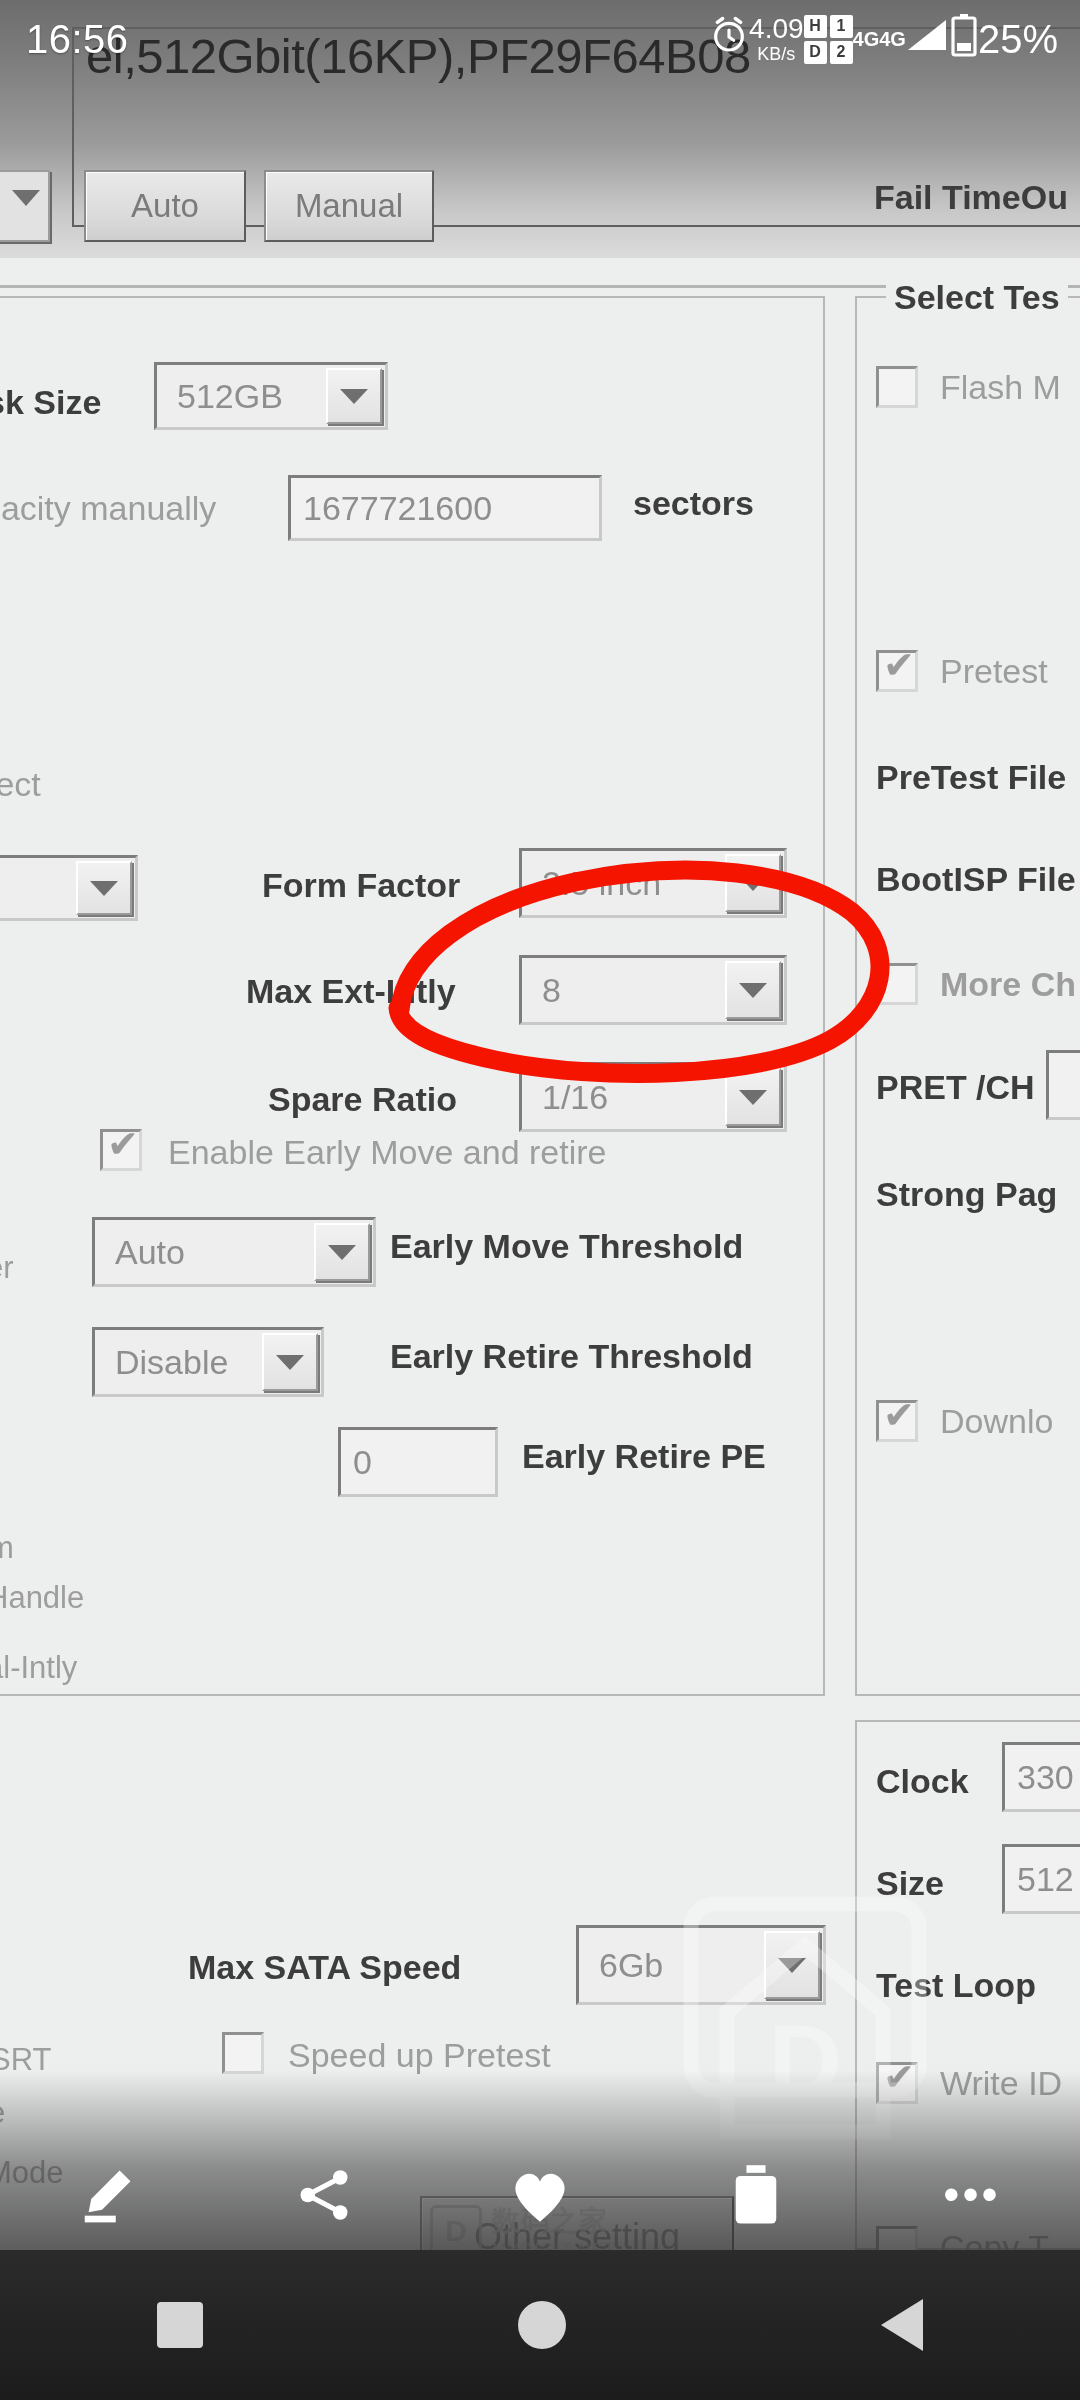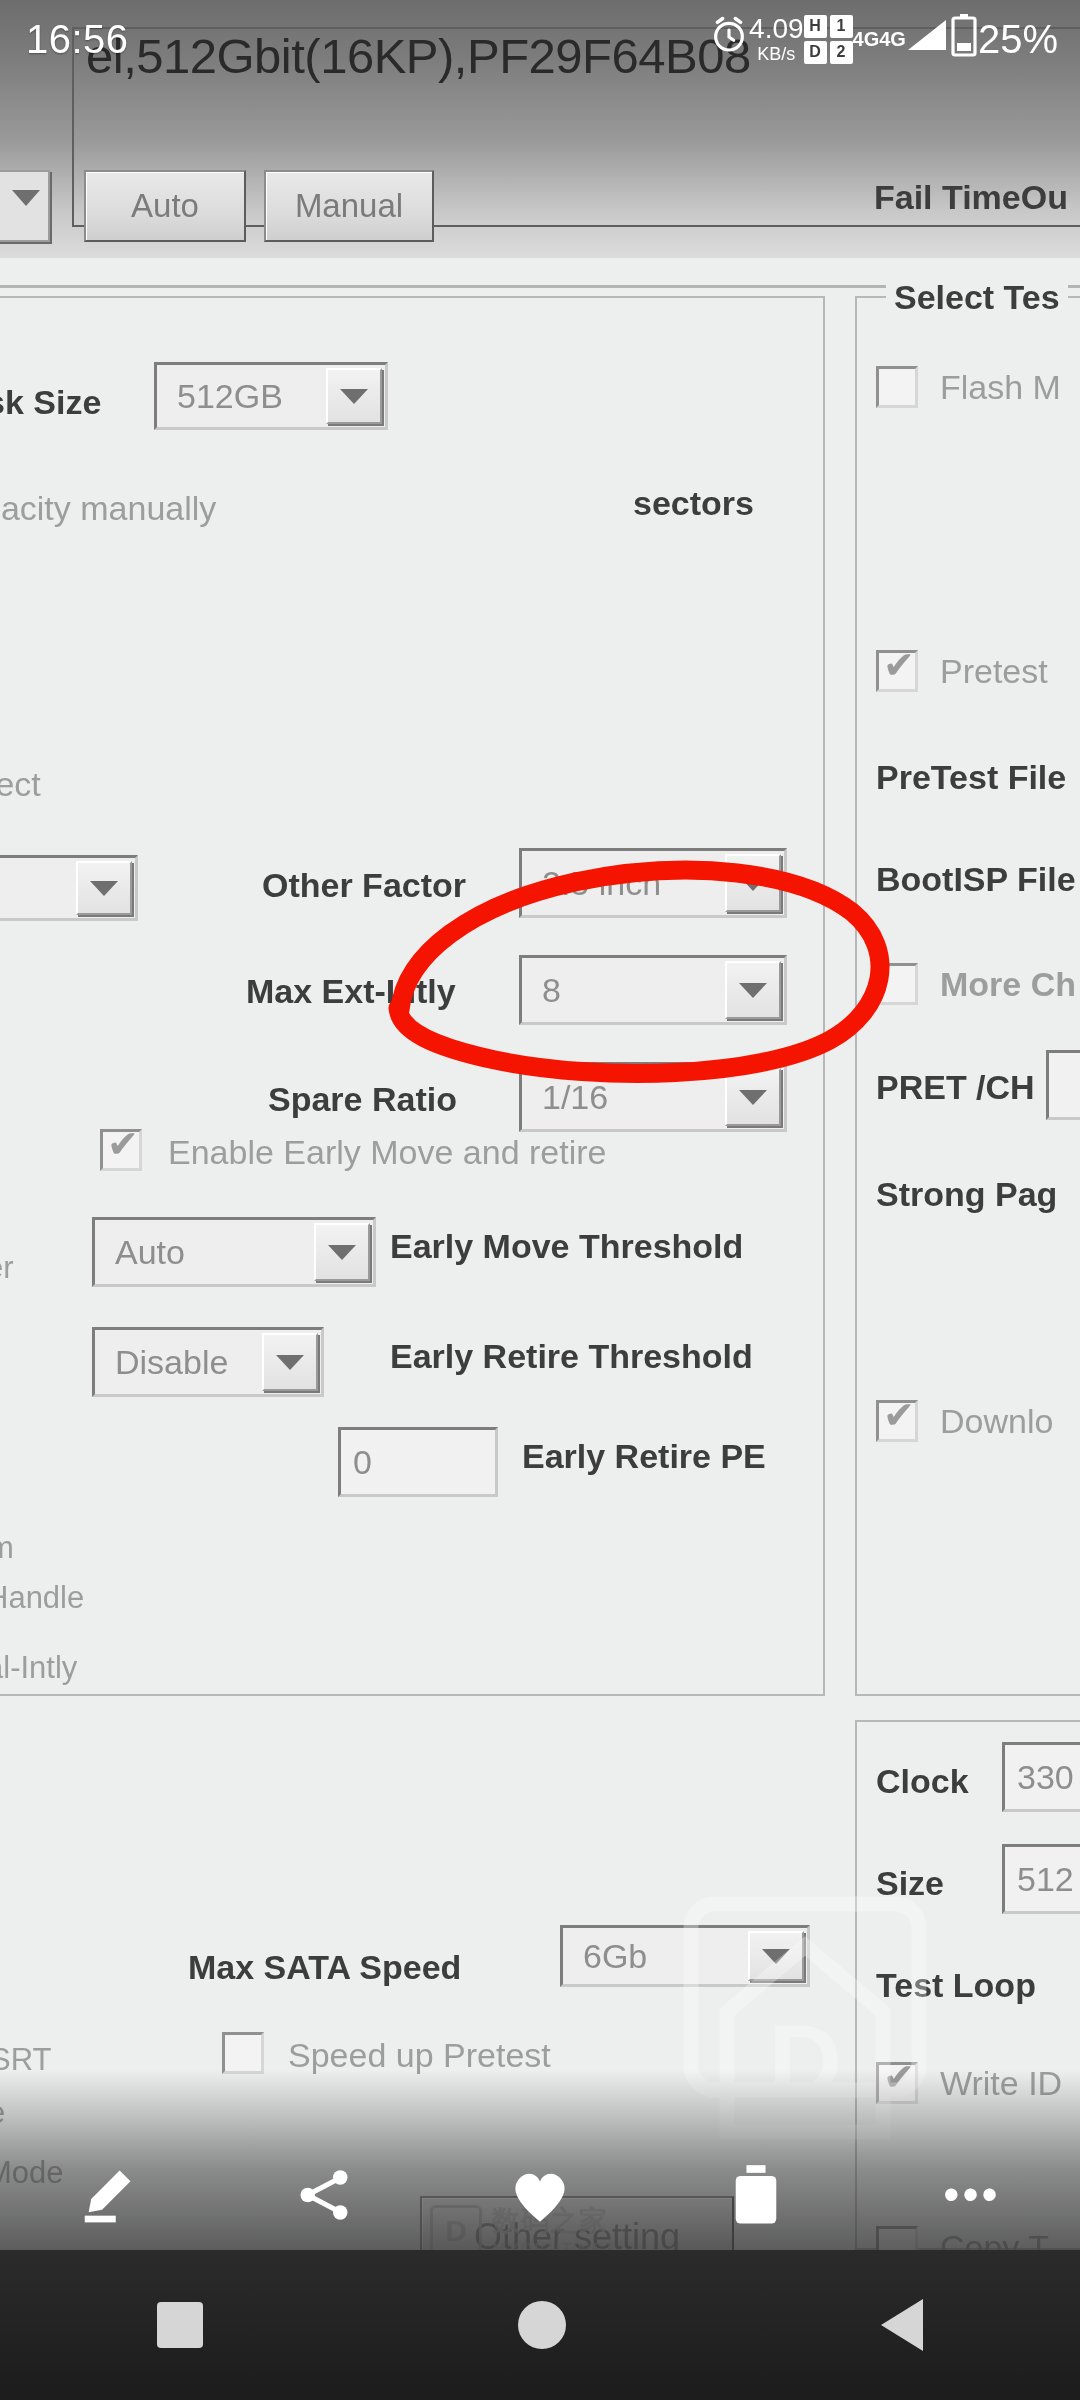--- a/index.html
+++ b/index.html
@@ -204,39 +204,42 @@
 
     <div class="groupbox" id="gb-right2"></div>
 
     <div class="lbl" style="left:-14px; top:383px;">sk Size</div>
     <div class="combo" style="left:154px; top:362px; width:234px; height:68px;">
       <span>512GB</span>
       <i class="cbtn"></i>
     </div>
 
     <div class="lbl dim" style="left:-18px; top:489px;">pacity manually</div>
+    <div class="field" style="left:288px; top:475px; width:314px; height:66px;">
+      <span>1677721600</span>
+    </div>
     <div class="lbl" style="left:633px; top:484px;">sectors</div>
 
     <div class="cbx" style="left:876px; top:366px;"></div>
     <div class="lbl dim" style="left:940px; top:368px;">Flash M</div>
 
     <div class="cbx checked" style="left:876px; top:650px;"></div>
     <div class="lbl dim" style="left:940px; top:652px;">Pretest</div>
 
     <div class="lbl" style="left:876px; top:758px;">PreTest File</div>
     <div class="lbl" style="left:876px; top:860px;">BootISP File</div>
 
     <div class="lbl dim" style="left:-14px; top:765px;">tect</div>
 
     <div class="combo" style="left:-40px; top:855px; width:178px; height:66px;">
       <span></span>
         <i class="cbtn"></i>
     </div>
 
-    <div class="lbl" style="left:262px; top:866px;">Other Factor</div>
+    <div class="lbl" style="left:262px; top:866px;">Form Factor</div>
     <div class="combo" style="left:519px; top:848px; width:268px; height:70px;">
       <span>2.5 inch</span>
       <i class="cbtn"></i>
     </div>
 
     <div class="lbl" style="left:246px; top:972px;">Max Ext-Intly</div>
     <div class="combo" style="left:519px; top:955px; width:268px; height:70px;">
       <span>8</span>
       <i class="cbtn"></i>
     </div>
@@ -296,21 +299,21 @@
     </div>
     <div class="lbl" style="left:876px; top:1966px;">Test Loop</div>
 
     <div class="cbx checked" style="left:876px; top:2062px;"></div>
     <div class="lbl dim" style="left:940px; top:2064px;">Write ID</div>
 
     <div class="cbx" style="left:876px; top:2226px;"></div>
     <div class="lbl dim" style="left:940px; top:2228px;">Copy T</div>
 
     <div class="lbl" style="left:188px; top:1948px;">Max SATA Speed</div>
-    <div class="combo" style="left:560px; top:1925px; width:250px; height:62px;">
+    <div class="combo" style="left:576px; top:1925px; width:250px; height:80px;">
       <span>6Gb</span>
       <i class="cbtn"></i>
     </div>
 
     <div class="lbl dim sm" style="left:-10px; top:2042px;">SRT</div>
     <div class="cbx" style="left:222px; top:2032px;"></div>
     <div class="lbl dim" style="left:288px; top:2036px;">Speed up Pretest</div>
 
     <div class="lbl dim sm" style="left:-12px; top:2095px;">e</div>
     <div class="lbl dim sm" style="left:-14px; top:2155px;">Mode</div>

